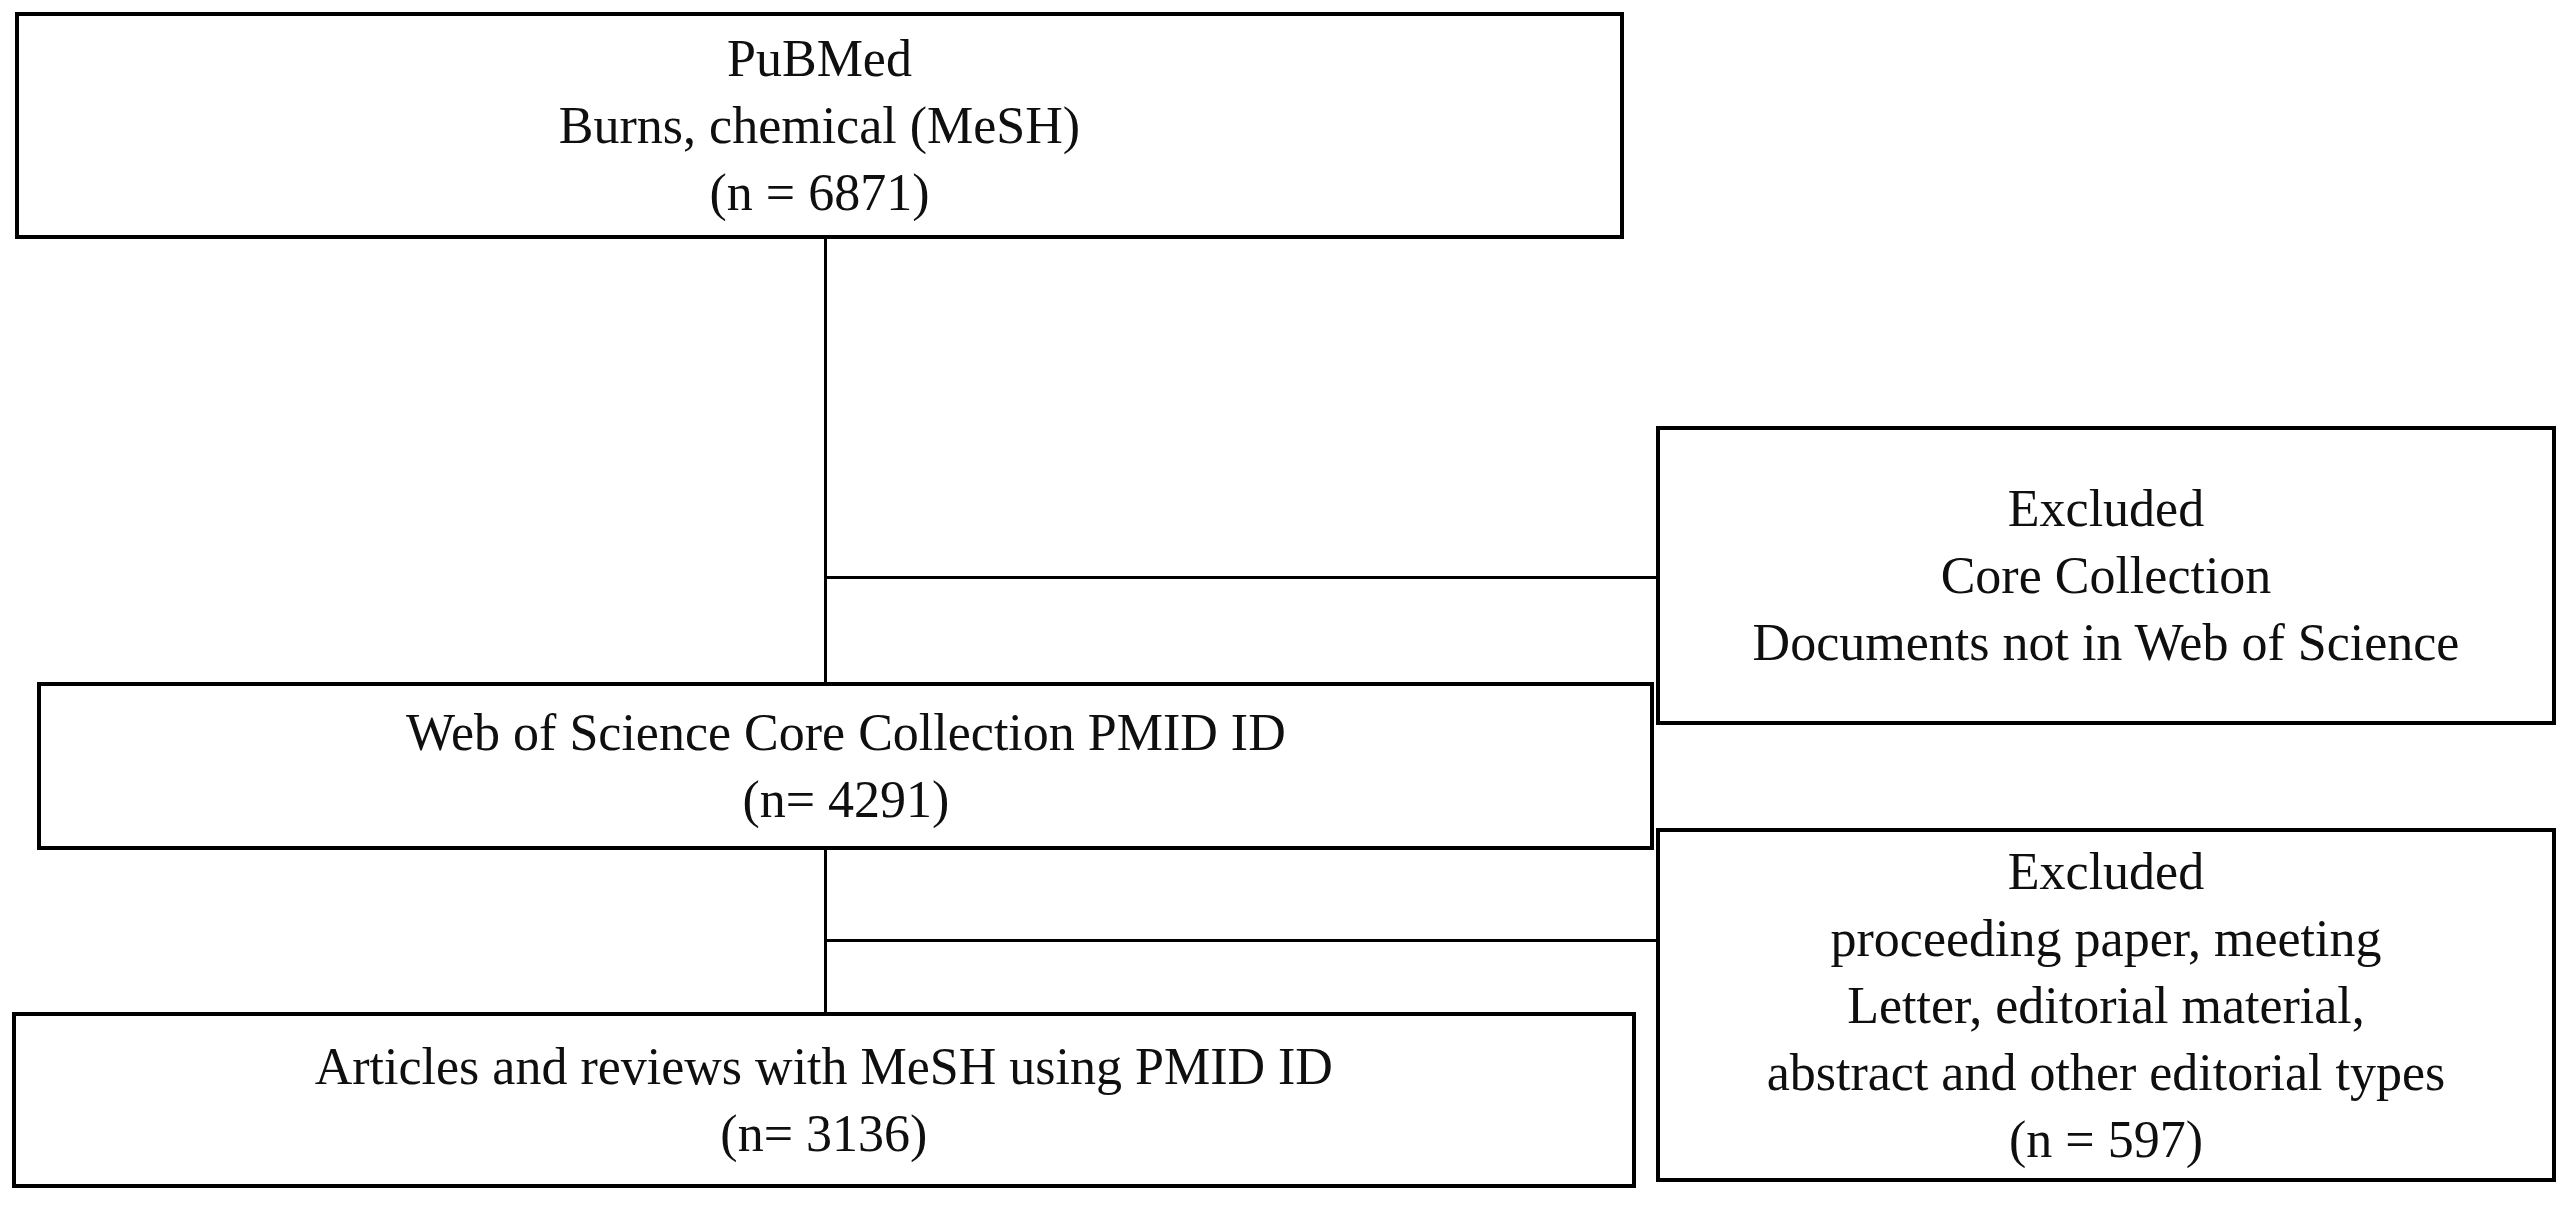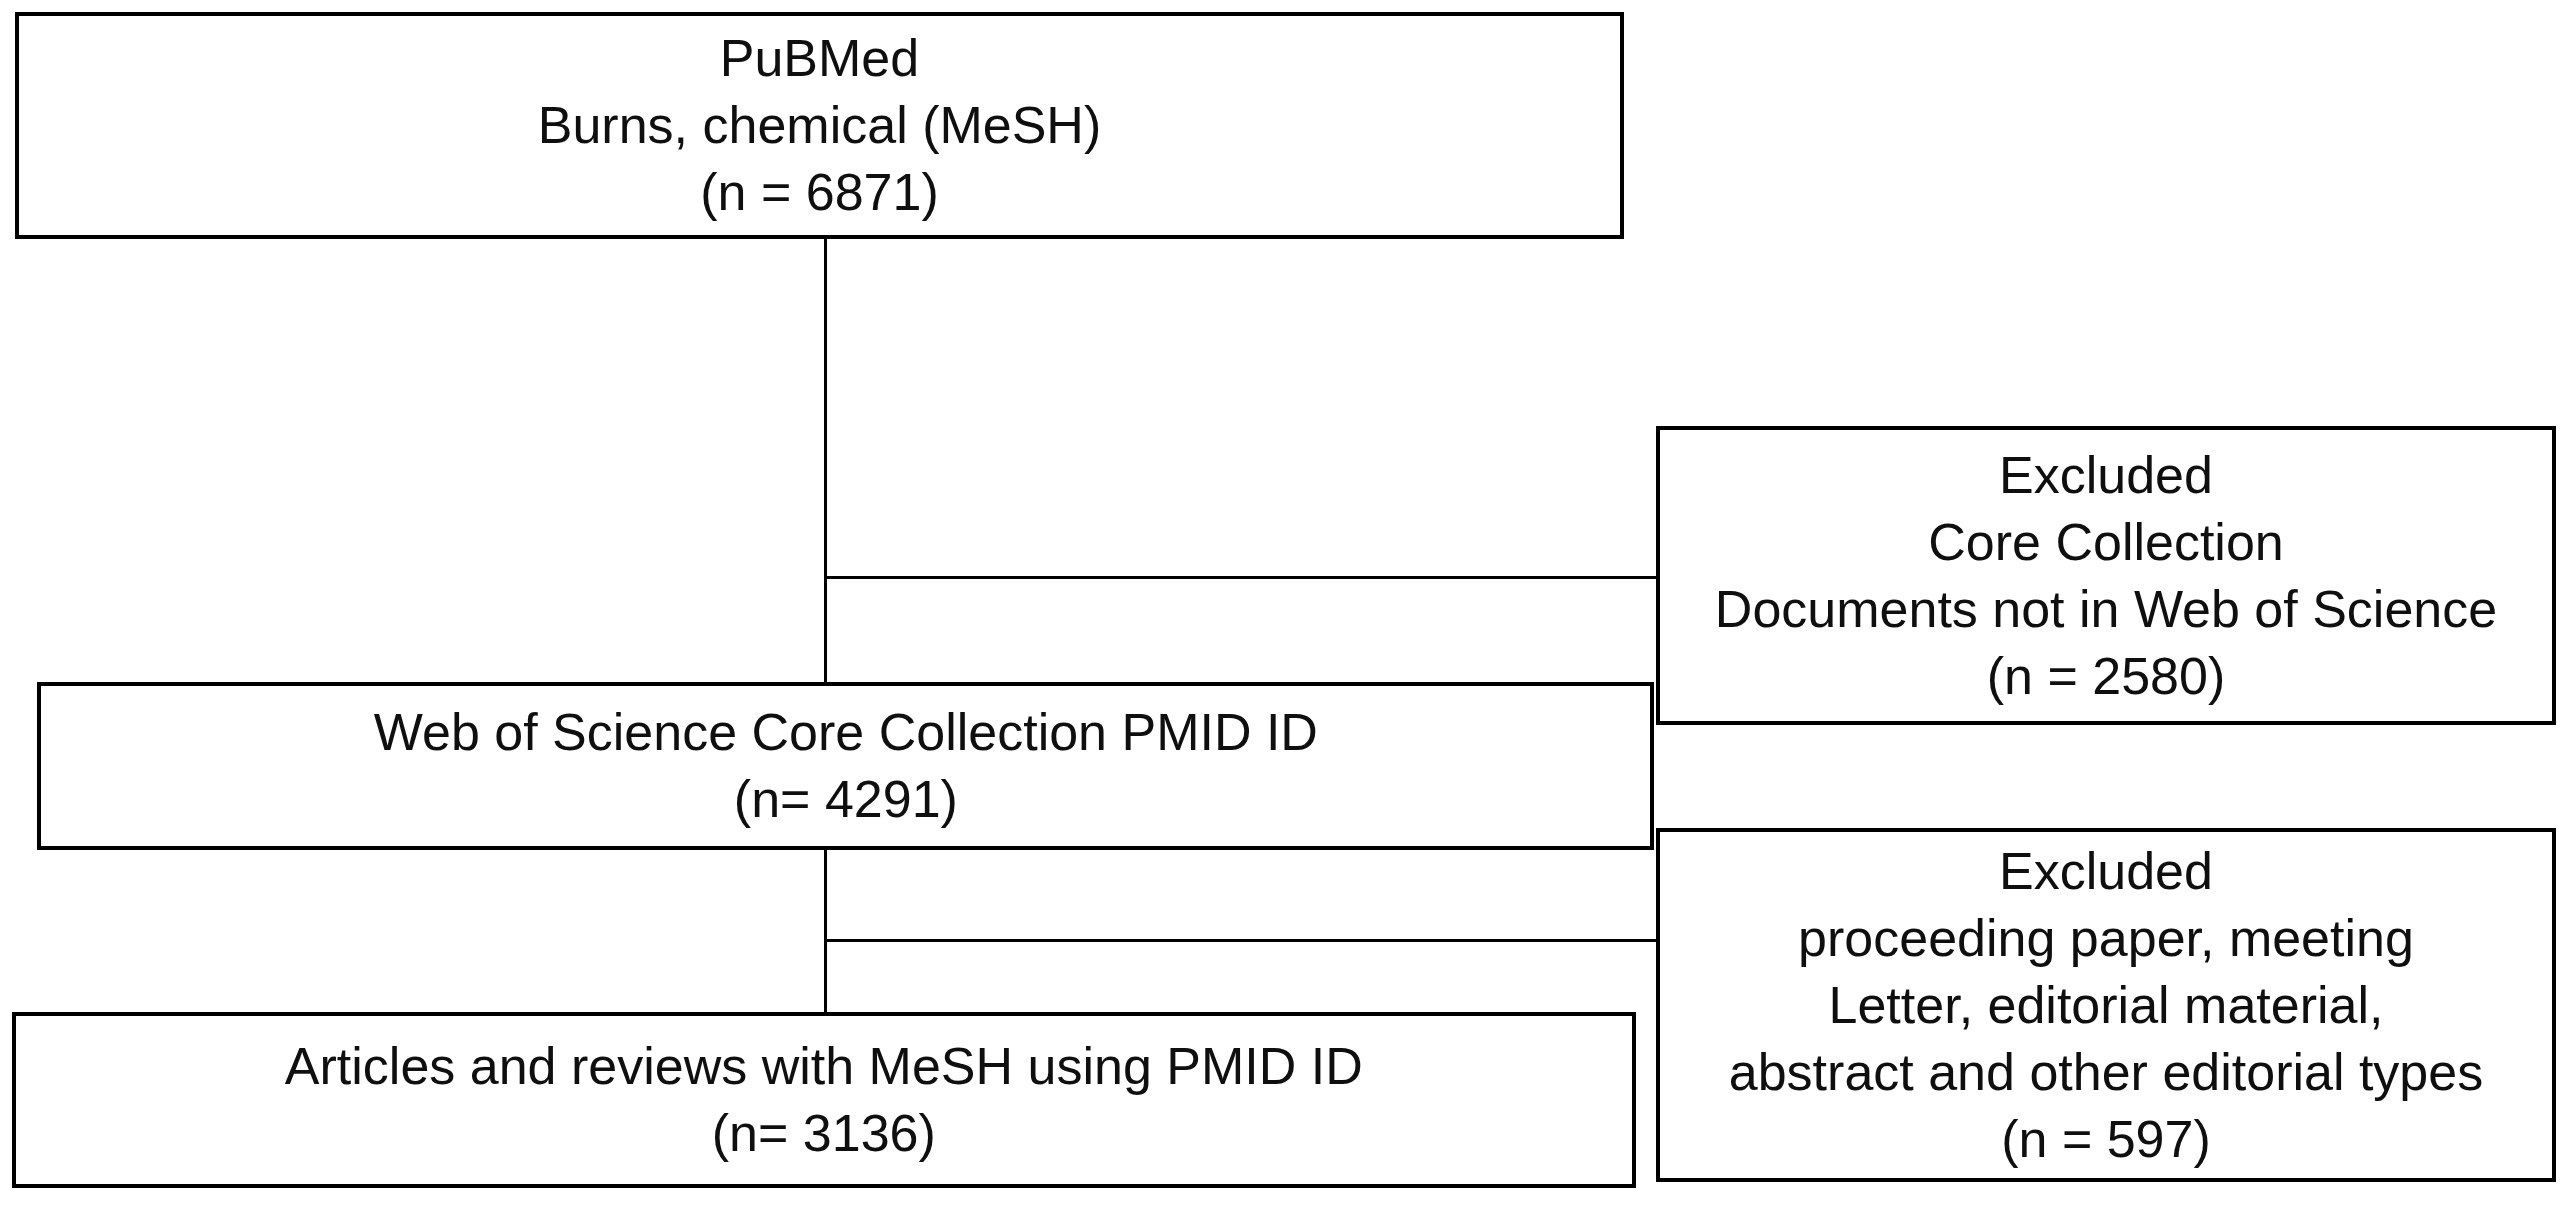--- a/index.html
+++ b/index.html
@@ -7,21 +7,21 @@
     margin: 0;
     padding: 0;
     background: #ffffff;
   }
   #canvas {
     position: relative;
     width: 2576px;
     height: 1206px;
     background: #ffffff;
     overflow: hidden;
-    font-family: Liberation Sans, sans-serif;
+    font-family: Liberation Serif, serif;
   }
   .box {
     position: absolute;
     box-sizing: border-box;
     border: 4.2px solid #000000;
     background: #ffffff;
     display: flex;
     flex-direction: column;
     justify-content: center;
     align-items: center;
@@ -60,21 +60,20 @@
     <div class="line">(n = 6871)</div>
   </div>
 
   <div class="connector" id="conn-v1"></div>
   <div class="connector" id="conn-h1"></div>
 
   <div class="box" id="box-excluded-wos">
     <div class="line">Excluded</div>
     <div class="line">Core Collection</div>
     <div class="line">Documents not in Web of Science</div>
-    <div class="line">(n = 2580)</div>
   </div>
 
   <div class="box" id="box-wos">
     <div class="line">Web of Science Core Collection PMID ID</div>
     <div class="line">(n= 4291)</div>
   </div>
 
   <div class="connector" id="conn-v2"></div>
   <div class="connector" id="conn-h2"></div>
 

